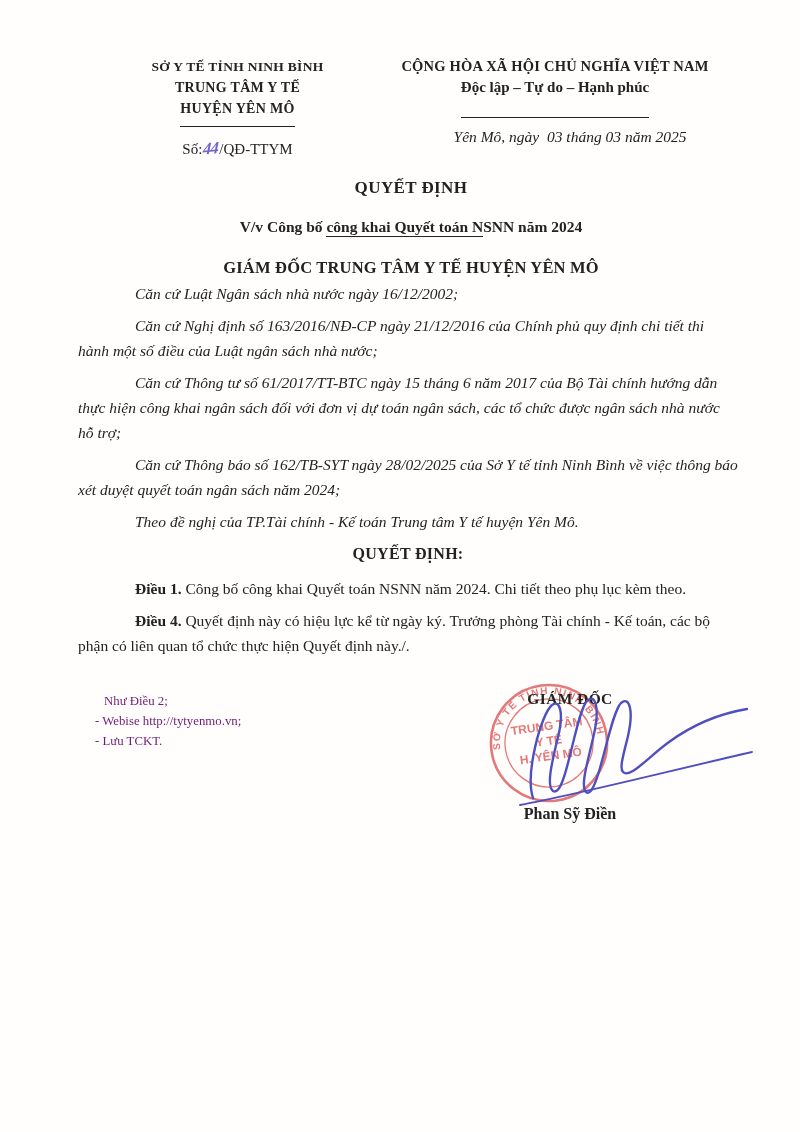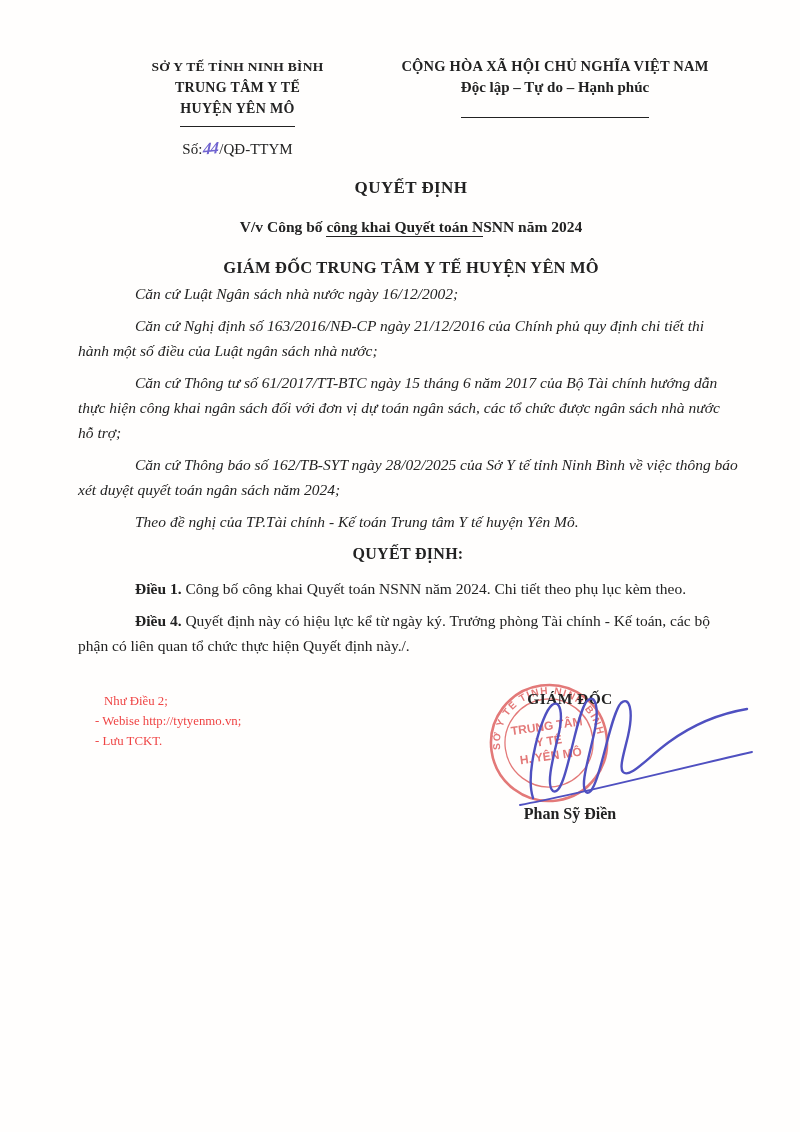--- a/index.html
+++ b/index.html
@@ -54,21 +54,21 @@
   
   .body-block{position:absolute;left:78px;top:281px;width:660px;font-size:15.5px;line-height:25px;}
   .body-block p{margin:0 0 7px 0;text-indent:57px;}
   .preamble p{font-style:italic;}
   .decision-heading{text-align:center;font-weight:bold;font-size:16px;margin:6px 0 10px 0;letter-spacing:.3px;}
   .article b{font-weight:bold;}
 
   
   .recipients{position:absolute;left:95px;top:682px;width:300px;}
   .recipients .label{font-weight:bold;font-style:italic;font-size:14.5px;}
-  .recipients ul{list-style:none;margin:9px 0 0 0;padding:0;font-size:12.8px;line-height:20px;color:#ef4444;}
+  .recipients ul{list-style:none;margin:9px 0 0 0;padding:0;font-size:12.8px;line-height:20px;color:#701a75;}
   .recipients li:first-child{padding-left:9px;}
 
   .sig-block{position:absolute;left:430px;top:690px;width:280px;text-align:center;z-index:2;}
   .sig-title{font-weight:bold;font-size:15.5px;letter-spacing:.4px;}
   .sig-name{font-weight:bold;font-size:16px;margin-top:97px;}
 
   .stamp{position:absolute;left:486px;top:680px;width:126px;height:126px;z-index:1;
          transform:rotate(-8deg);opacity:.82;}
   .signature{position:absolute;left:425px;top:652px;width:330px;height:165px;z-index:3;}
 </style>
@@ -81,20 +81,21 @@
     <div class="l1">SỞ Y TẾ TỈNH NINH BÌNH</div>
     <div class="l2">TRUNG TÂM Y TẾ</div>
     <div class="l3"><span>HUYỆN YÊN MÔ</span></div>
   </div>
   <div class="so-line"><span>Số:</span><span class="hw-number">44</span><span>/QĐ-TTYM</span></div>
 
   <div class="hdr-right">
     <div class="l1">CỘNG HÒA XÃ HỘI CHỦ NGHĨA VIỆT NAM</div>
     <div class="l2"><span>Độc lập – Tự do – Hạnh phúc</span></div>
   </div>
+  <div class="dateline">Yên Mô, ngày  03 tháng 03 năm 2025</div>
 
   <div class="title-block">
     <div class="doc-heading">QUYẾT ĐỊNH</div>
     <div class="doc-subject"><span>V/v Công bố </span><span class="ul">công khai Quyết toán N</span><span>SNN năm 2024</span></div>
     <div class="issuer">GIÁM ĐỐC TRUNG TÂM Y TẾ HUYỆN YÊN MÔ</div>
   </div>
 
   <div class="body-block">
     <div class="preamble">
       <p>Căn cứ Luật Ngân sách nhà nước ngày 16/12/2002;</p>

